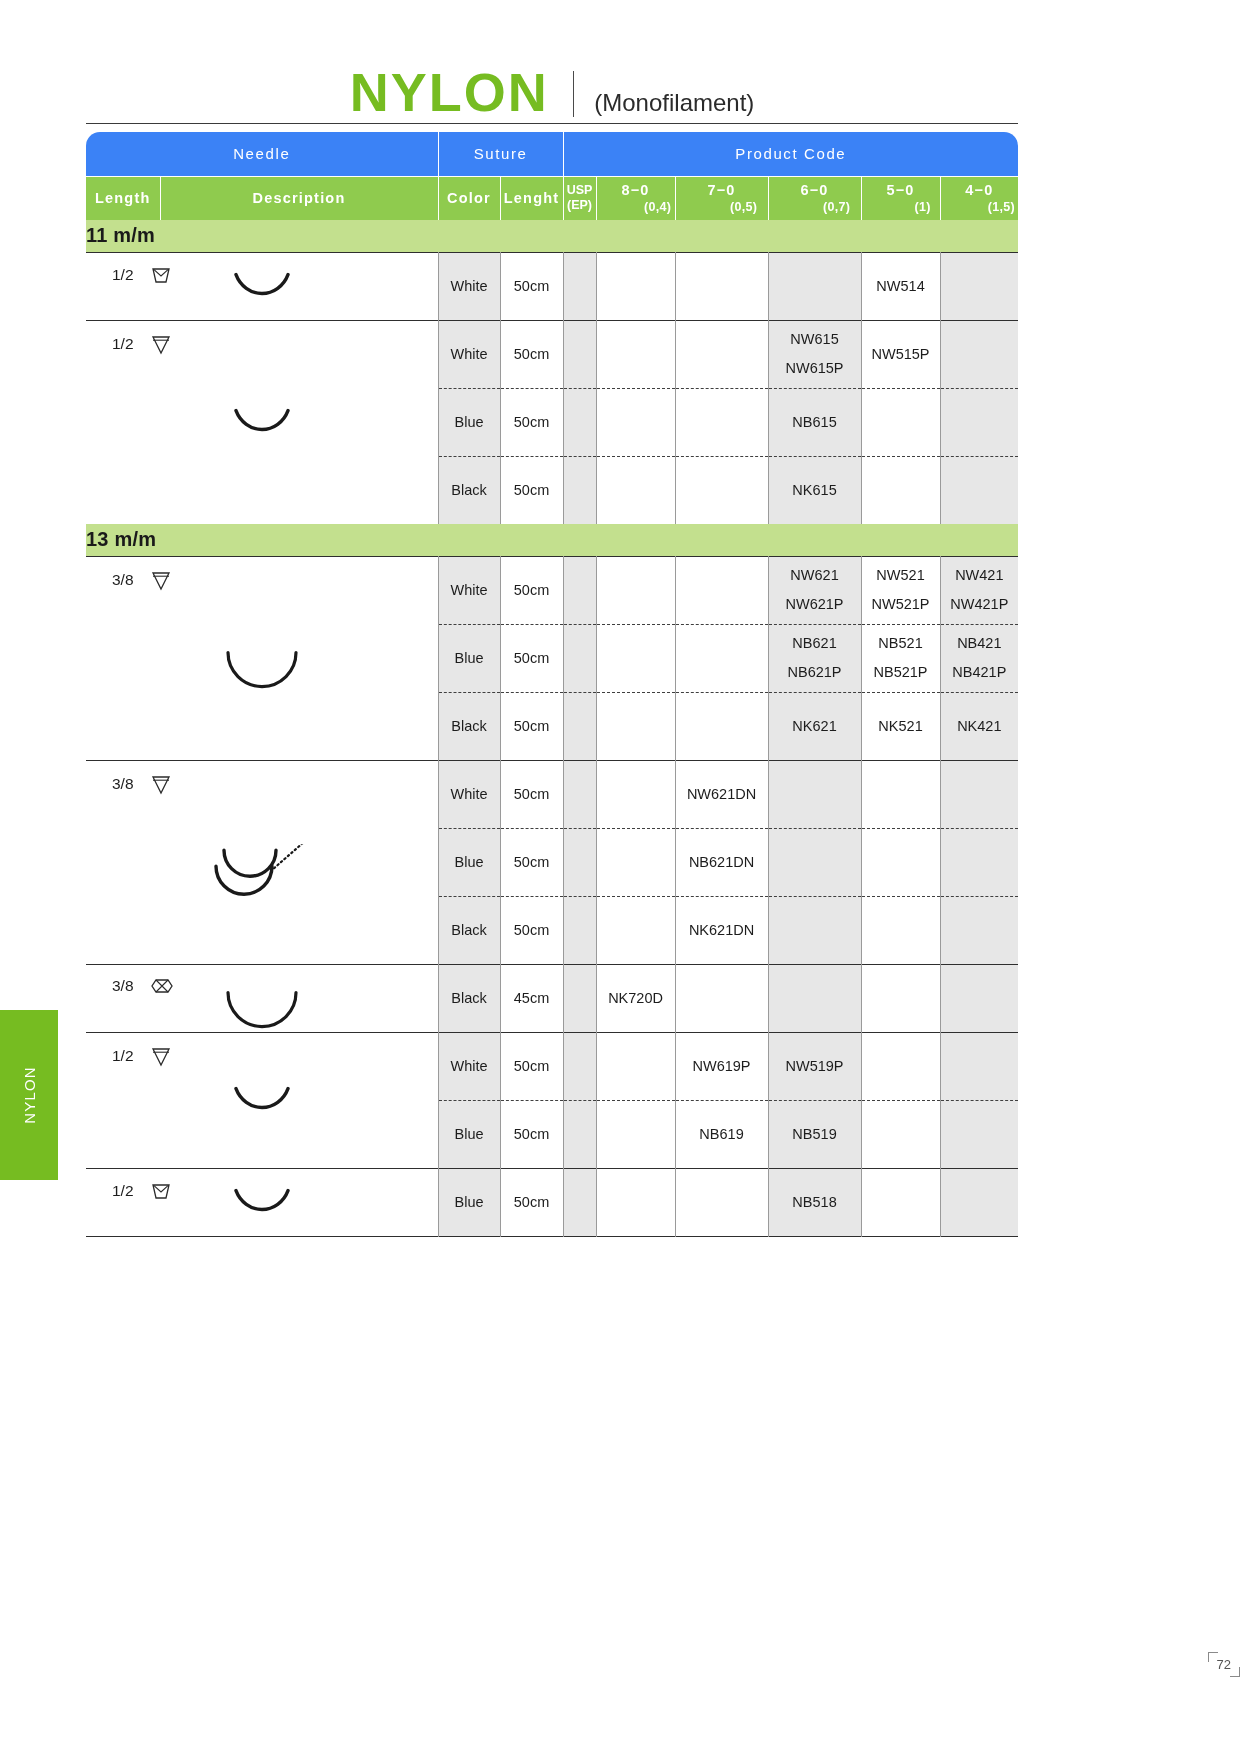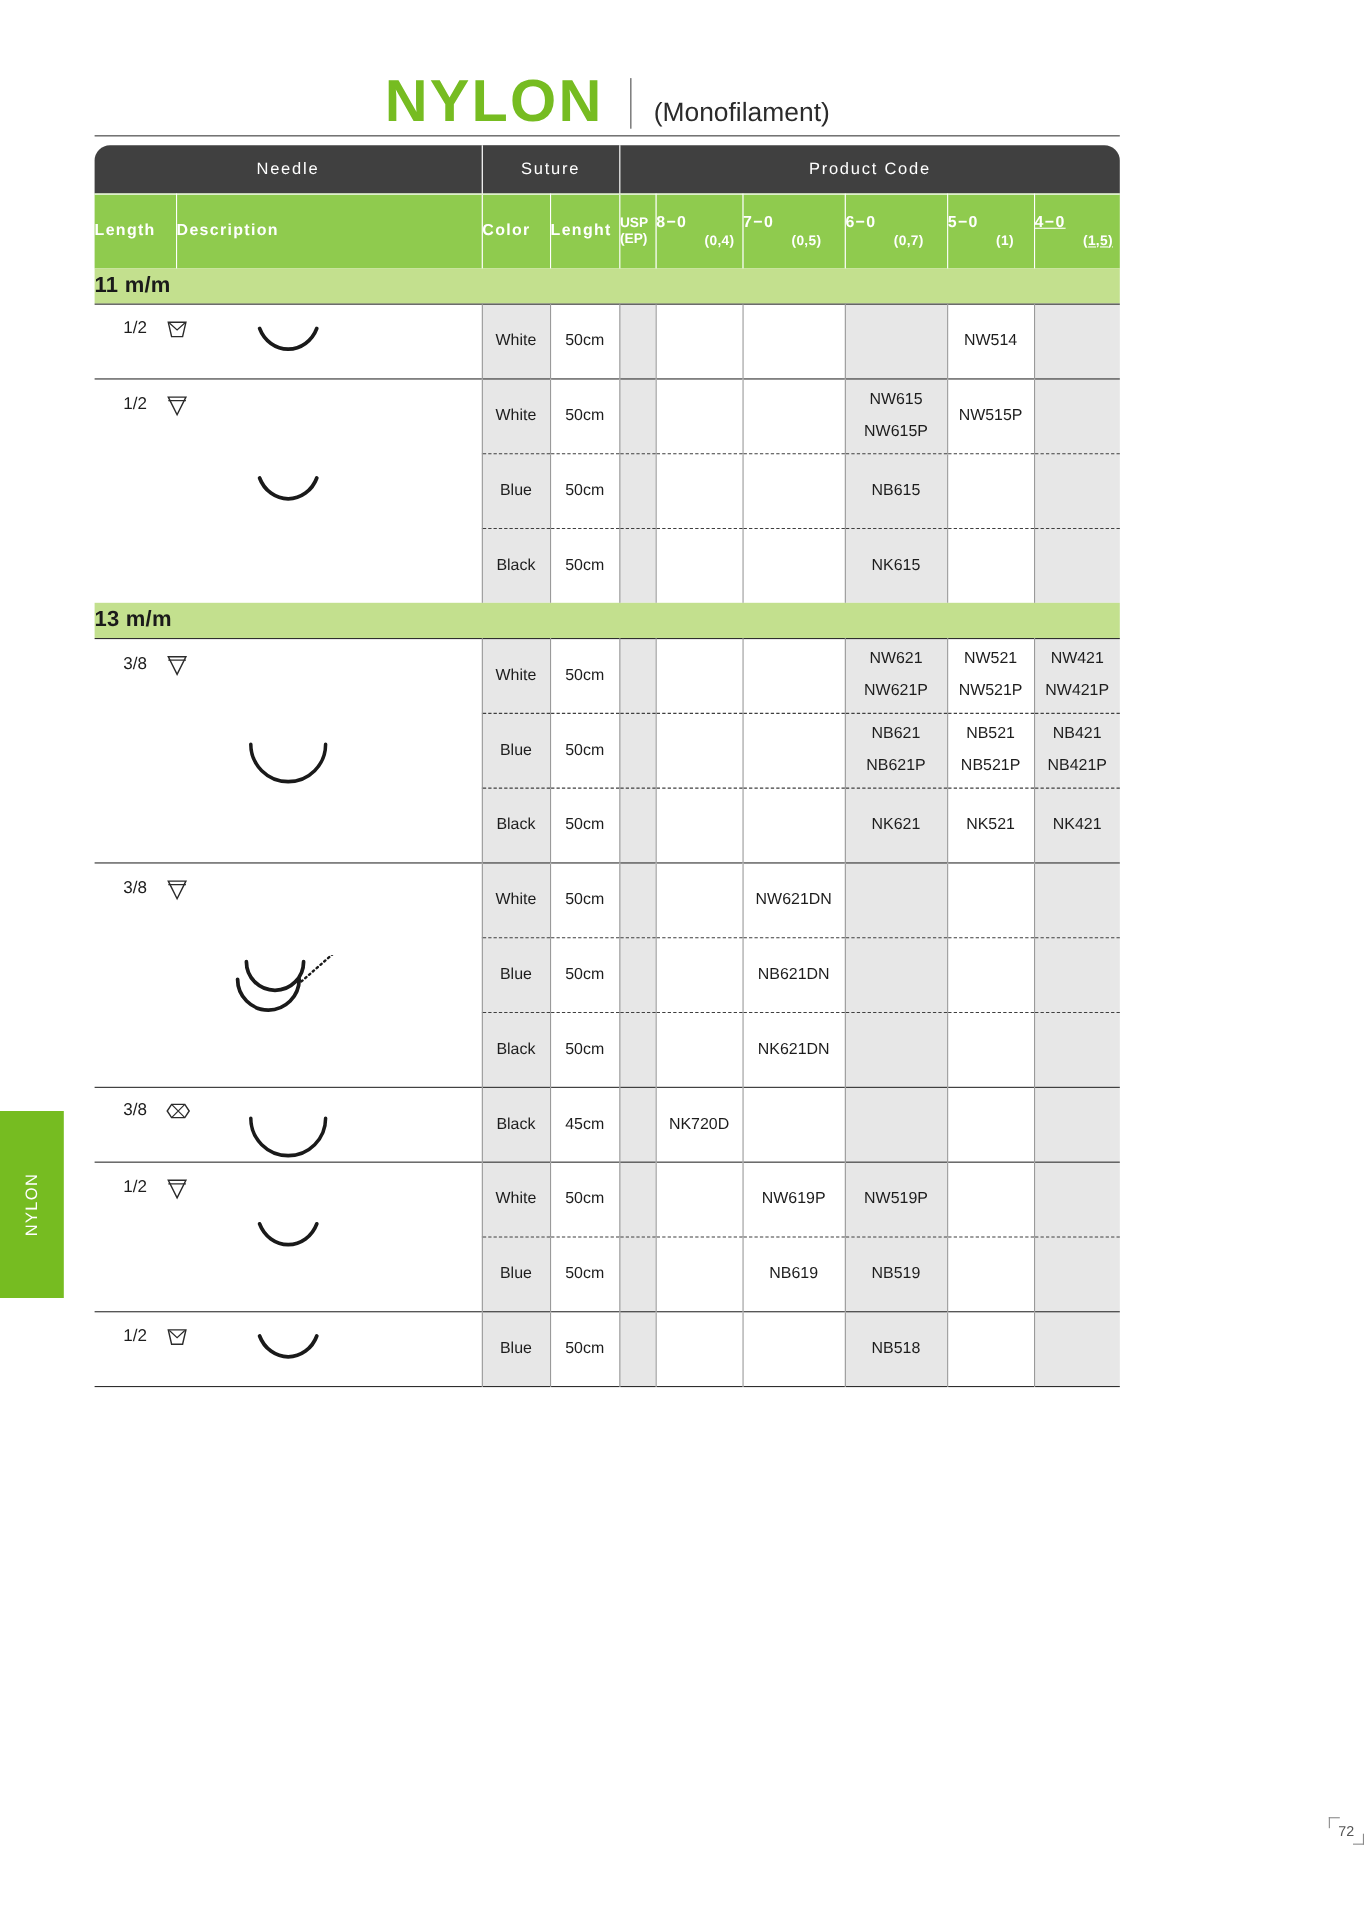--- a/index.html
+++ b/index.html
@@ -84,47 +84,47 @@
   col.c-slen  { width: 63px; }
   col.c-usp   { width: 33px; }
   col.c-p8    { width: 79px; }
   col.c-p7    { width: 93px; }
   col.c-p6    { width: 93px; }
   col.c-p5    { width: 79px; }
   col.c-p4    { width: 78px; }
 
   
   .hdr {
-    background: #404040;
+    background: #3b82f6;
     color: #ffffff;
     text-align: center;
     font-size: 15px;
     letter-spacing: 1.6px;
     font-weight: 400;
     border-right: 1.2px solid #ffffff;
     height: 44px;
     vertical-align: middle;
   }
   .hdr.last { border-right: none; }
   .hdr-top-left { border-top-left-radius: 14px; }
   .hdr-top-right { border-top-right-radius: 14px; }
 
   .hdr2 {
     background: #8fcb4e;
     color: #ffffff;
-    text-align: left;
+    text-align: center;
     font-size: 14.5px;
     letter-spacing: 1.2px;
     border-right: 1.2px solid #ffffff;
     border-top: 1.2px solid #ffffff;
-    height: 68px;
+    height: 44px;
     vertical-align: middle;
     line-height: 1.25;
   }
-  .hdr2.last { border-right: none; text-decoration: underline; }
+  .hdr2.last { border-right: none; }
   .hdr2 .small { font-size: 12.5px; letter-spacing: 0.3px; display: block; margin-left: 44px; }
   .hdr2 .usp-l { font-size: 12.5px; letter-spacing: 0; display: block; line-height: 1.2; }
 
   
   .section-band td {
     background: #c3e08e;
     height: 32px;
     padding-left: 26px;
     font-size: 20px;
     font-weight: 700;

